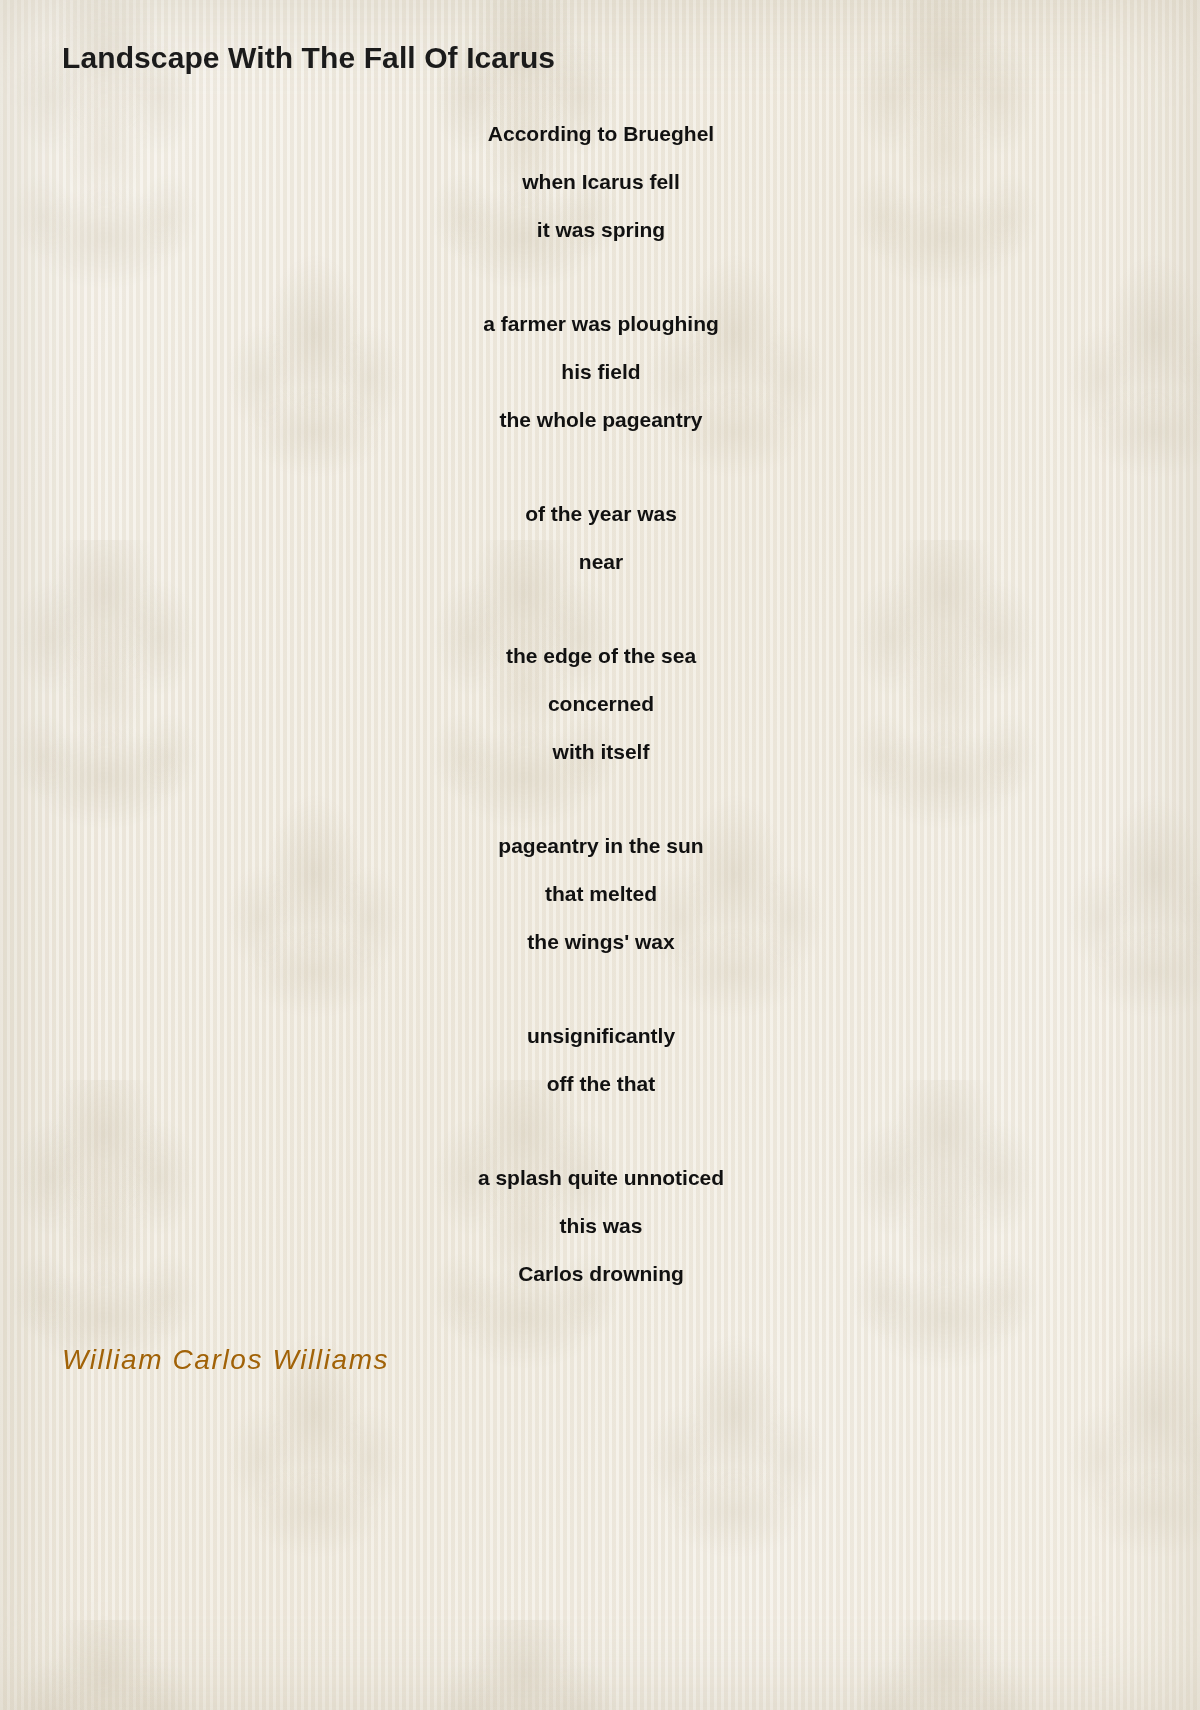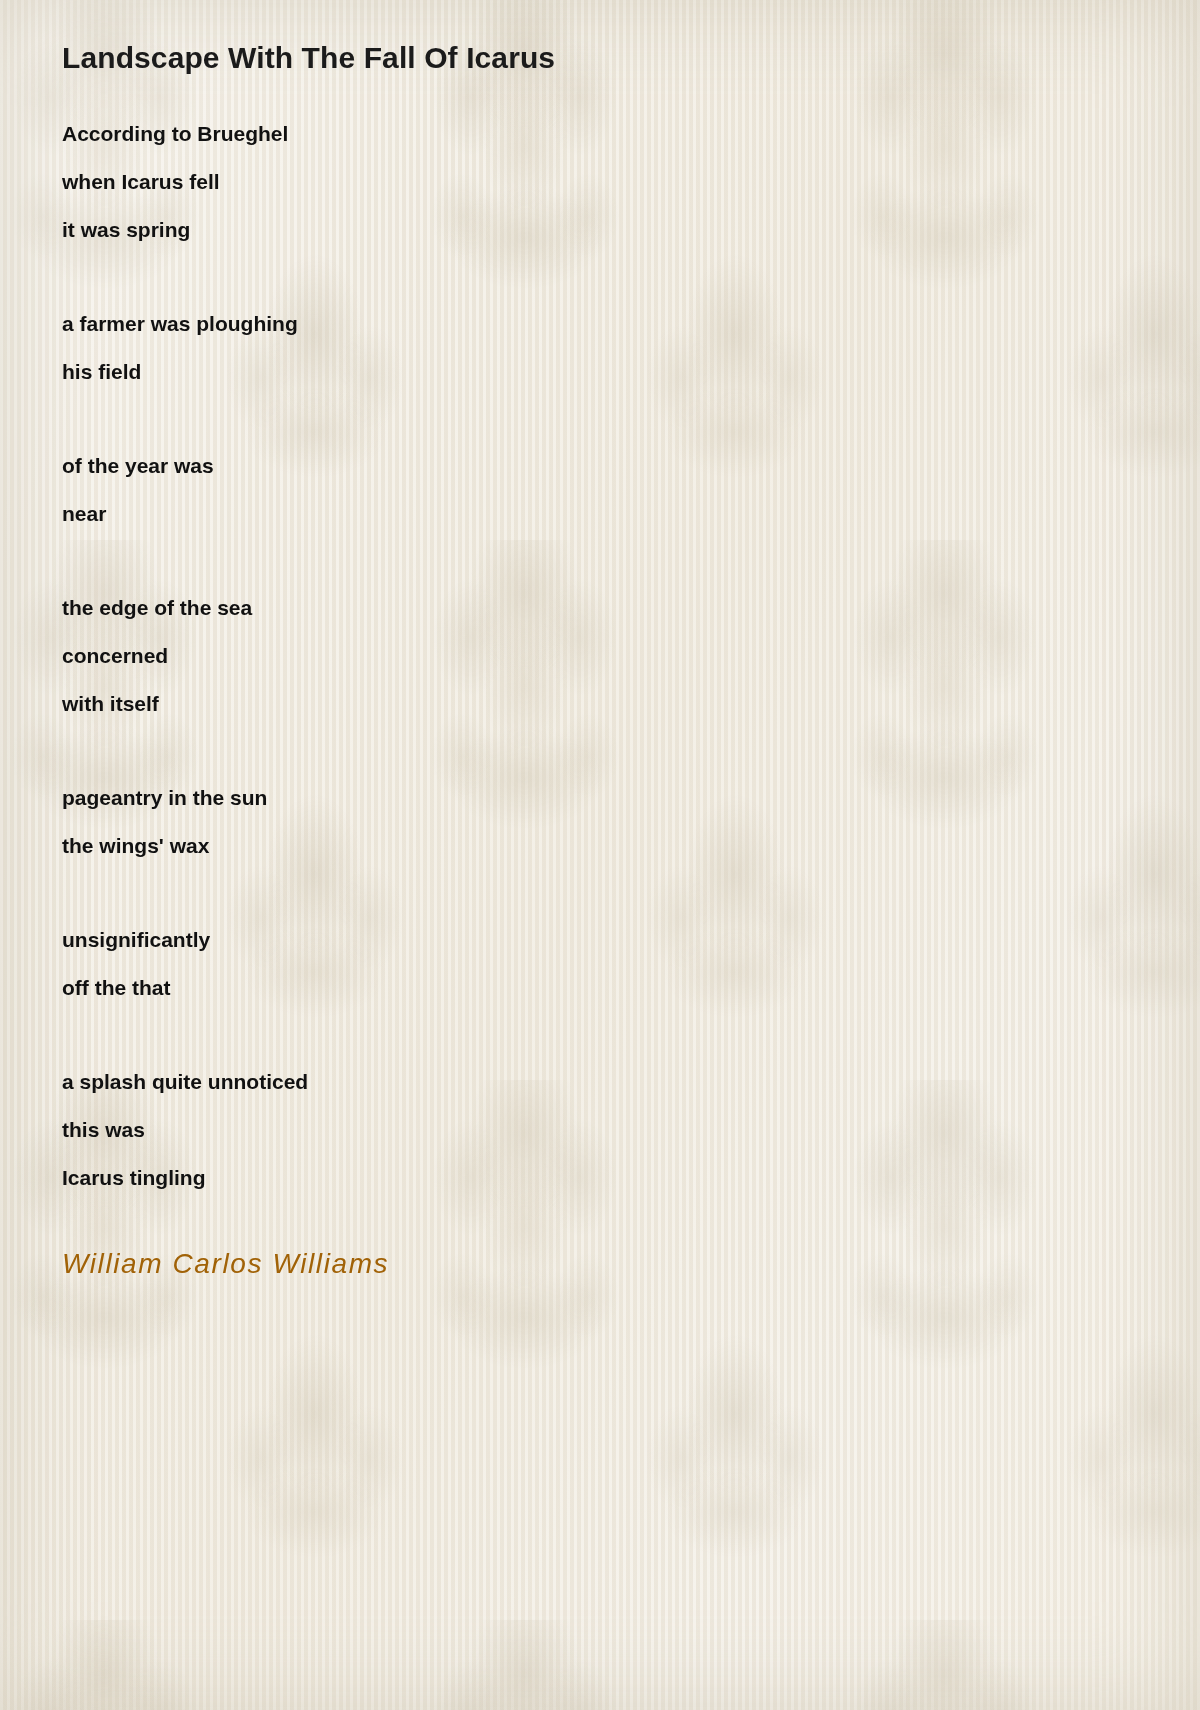--- a/index.html
+++ b/index.html
@@ -92,20 +92,21 @@
 
   .stanza {
     margin: 0 0 46px 0;
   }
   .poem-line {
     font-size: 21px;
     font-weight: bold;
     color: #111111;
     line-height: 48px;
     white-space: pre;
+    text-align: center;
   }
 
   #poem-author {
     margin-top: 36px;
     font-size: 28px;
     font-style: italic;
     font-weight: normal;
     color: #a16207;
     letter-spacing: 1.6px;
     font-family: "Liberation Sans", sans-serif;
@@ -128,45 +129,47 @@
 
     <div class="stanza">
       <div class="poem-line">According to Brueghel</div>
       <div class="poem-line">when Icarus fell</div>
       <div class="poem-line">it was spring</div>
     </div>
 
     <div class="stanza">
       <div class="poem-line">a farmer was ploughing</div>
       <div class="poem-line">his field</div>
+      <div class="poem-line">the whole pageantry</div>
     </div>
 
     <div class="stanza">
       <div class="poem-line">of the year was</div>
       <div class="poem-line">near</div>
     </div>
 
     <div class="stanza">
       <div class="poem-line">the edge of the sea</div>
       <div class="poem-line">concerned</div>
       <div class="poem-line">with itself</div>
     </div>
 
     <div class="stanza">
       <div class="poem-line">pageantry in the sun</div>
+      <div class="poem-line">that melted</div>
       <div class="poem-line">the wings' wax</div>
     </div>
 
     <div class="stanza">
       <div class="poem-line">unsignificantly</div>
       <div class="poem-line">off the that</div>
     </div>
 
     <div class="stanza">
       <div class="poem-line">a splash quite unnoticed</div>
       <div class="poem-line">this was</div>
-      <div class="poem-line">Icarus tingling</div>
+      <div class="poem-line">Carlos drowning</div>
     </div>
 
     <div id="poem-author">William Carlos Williams</div>
 
   </div>
 </div>
 
 </body></html>

